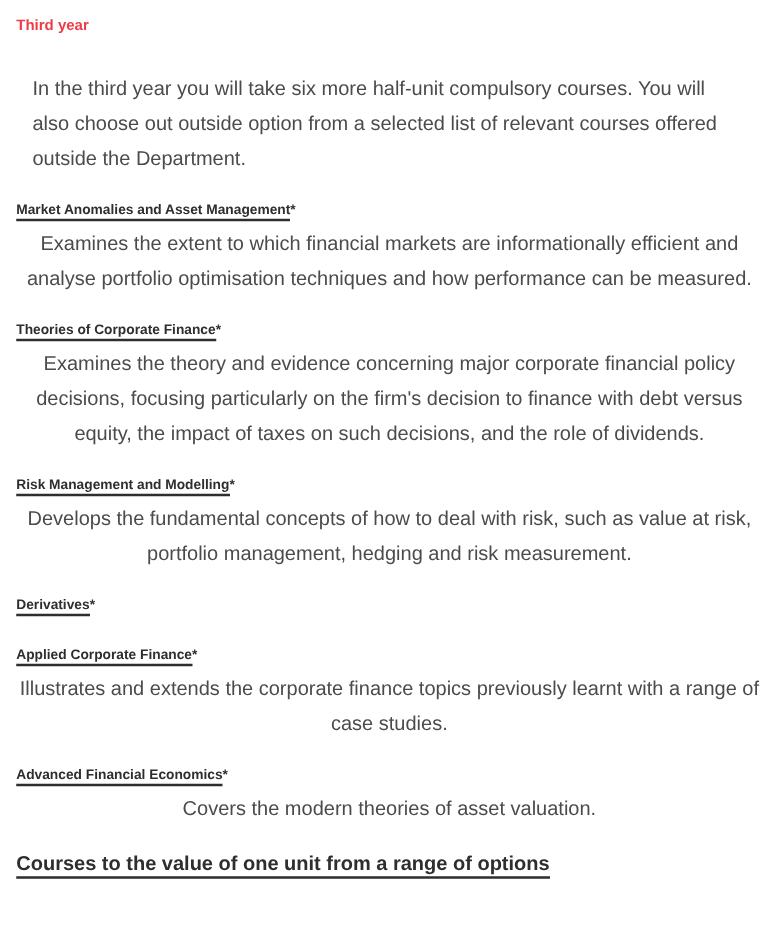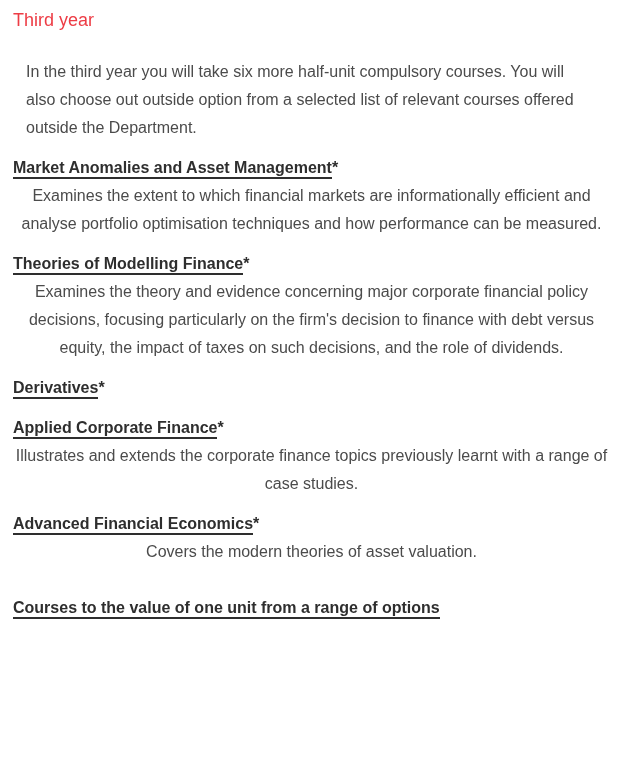--- a/index.html
+++ b/index.html
@@ -15,53 +15,53 @@
     color:var(--body-gray);
     -webkit-font-smoothing:antialiased;
   }
   .content{
     box-sizing:border-box;
     width:626px;
     padding:6px 16px 10px 13px;
   }
   .page-heading{
     margin:0;
-    font-size:18px;
-    font-weight:400;
+    font-size:12px;
+    font-weight:700;
     line-height:28px;
     color:var(--heading-red);
   }
   .intro{
     margin:24px 13px 0;
     max-width:592px;
   }
   .course{
     margin-top:12px;
   }
   .course-title{
     margin:0;
-    font-size:16px;
+    font-size:11px;
     font-weight:700;
     line-height:28px;
     color:var(--title-dark);
   }
   .u{
     border-bottom:2px solid currentColor;
     padding-bottom:1px;
   }
   .ast{
     font-weight:700;
   }
   .desc{
     margin:0;
     max-width:600px;
     text-align:center;
   }
   .options-heading{
-    margin:28px 0 0;
+    margin:16px 0 0;
     font-size:16px;
     font-weight:700;
     line-height:28px;
     color:var(--title-dark);
   }
 </style>
 </head>
 <body>
 
 <main class="content">
@@ -69,24 +69,28 @@
   <h1 class="page-heading">Third year</h1>
 
   <p class="intro">In the third year you will take six more half-unit compulsory courses. You will also choose out outside option from a selected list of relevant courses offered outside the Department.</p>
 
   <section class="course">
     <h2 class="course-title"><span class="u">Market Anomalies and Asset Management</span><span class="ast">*</span></h2>
     <p class="desc">Examines the extent to which financial markets are informationally efficient and analyse portfolio optimisation techniques and how performance can be measured.</p>
   </section>
 
   <section class="course">
-    <h2 class="course-title"><span class="u">Theories of Modelling Finance</span><span class="ast">*</span></h2>
+    <h2 class="course-title"><span class="u">Theories of Corporate Finance</span><span class="ast">*</span></h2>
     <p class="desc">Examines the theory and evidence concerning major corporate financial policy decisions, focusing particularly on the firm's decision to finance with debt versus equity, the impact of taxes on such decisions, and the role of dividends.</p>
   </section>
 
+  <section class="course">
+    <h2 class="course-title"><span class="u">Risk Management and Modelling</span><span class="ast">*</span></h2>
+    <p class="desc">Develops the fundamental concepts of how to deal with risk, such as value at risk, portfolio management, hedging and risk measurement.</p>
+  </section>
 
   <section class="course">
     <h2 class="course-title"><span class="u">Derivatives</span><span class="ast">*</span></h2>
   </section>
 
   <section class="course">
     <h2 class="course-title"><span class="u">Applied Corporate Finance</span><span class="ast">*</span></h2>
     <p class="desc">Illustrates and extends the corporate finance topics previously learnt with a range of case studies.</p>
   </section>
 

